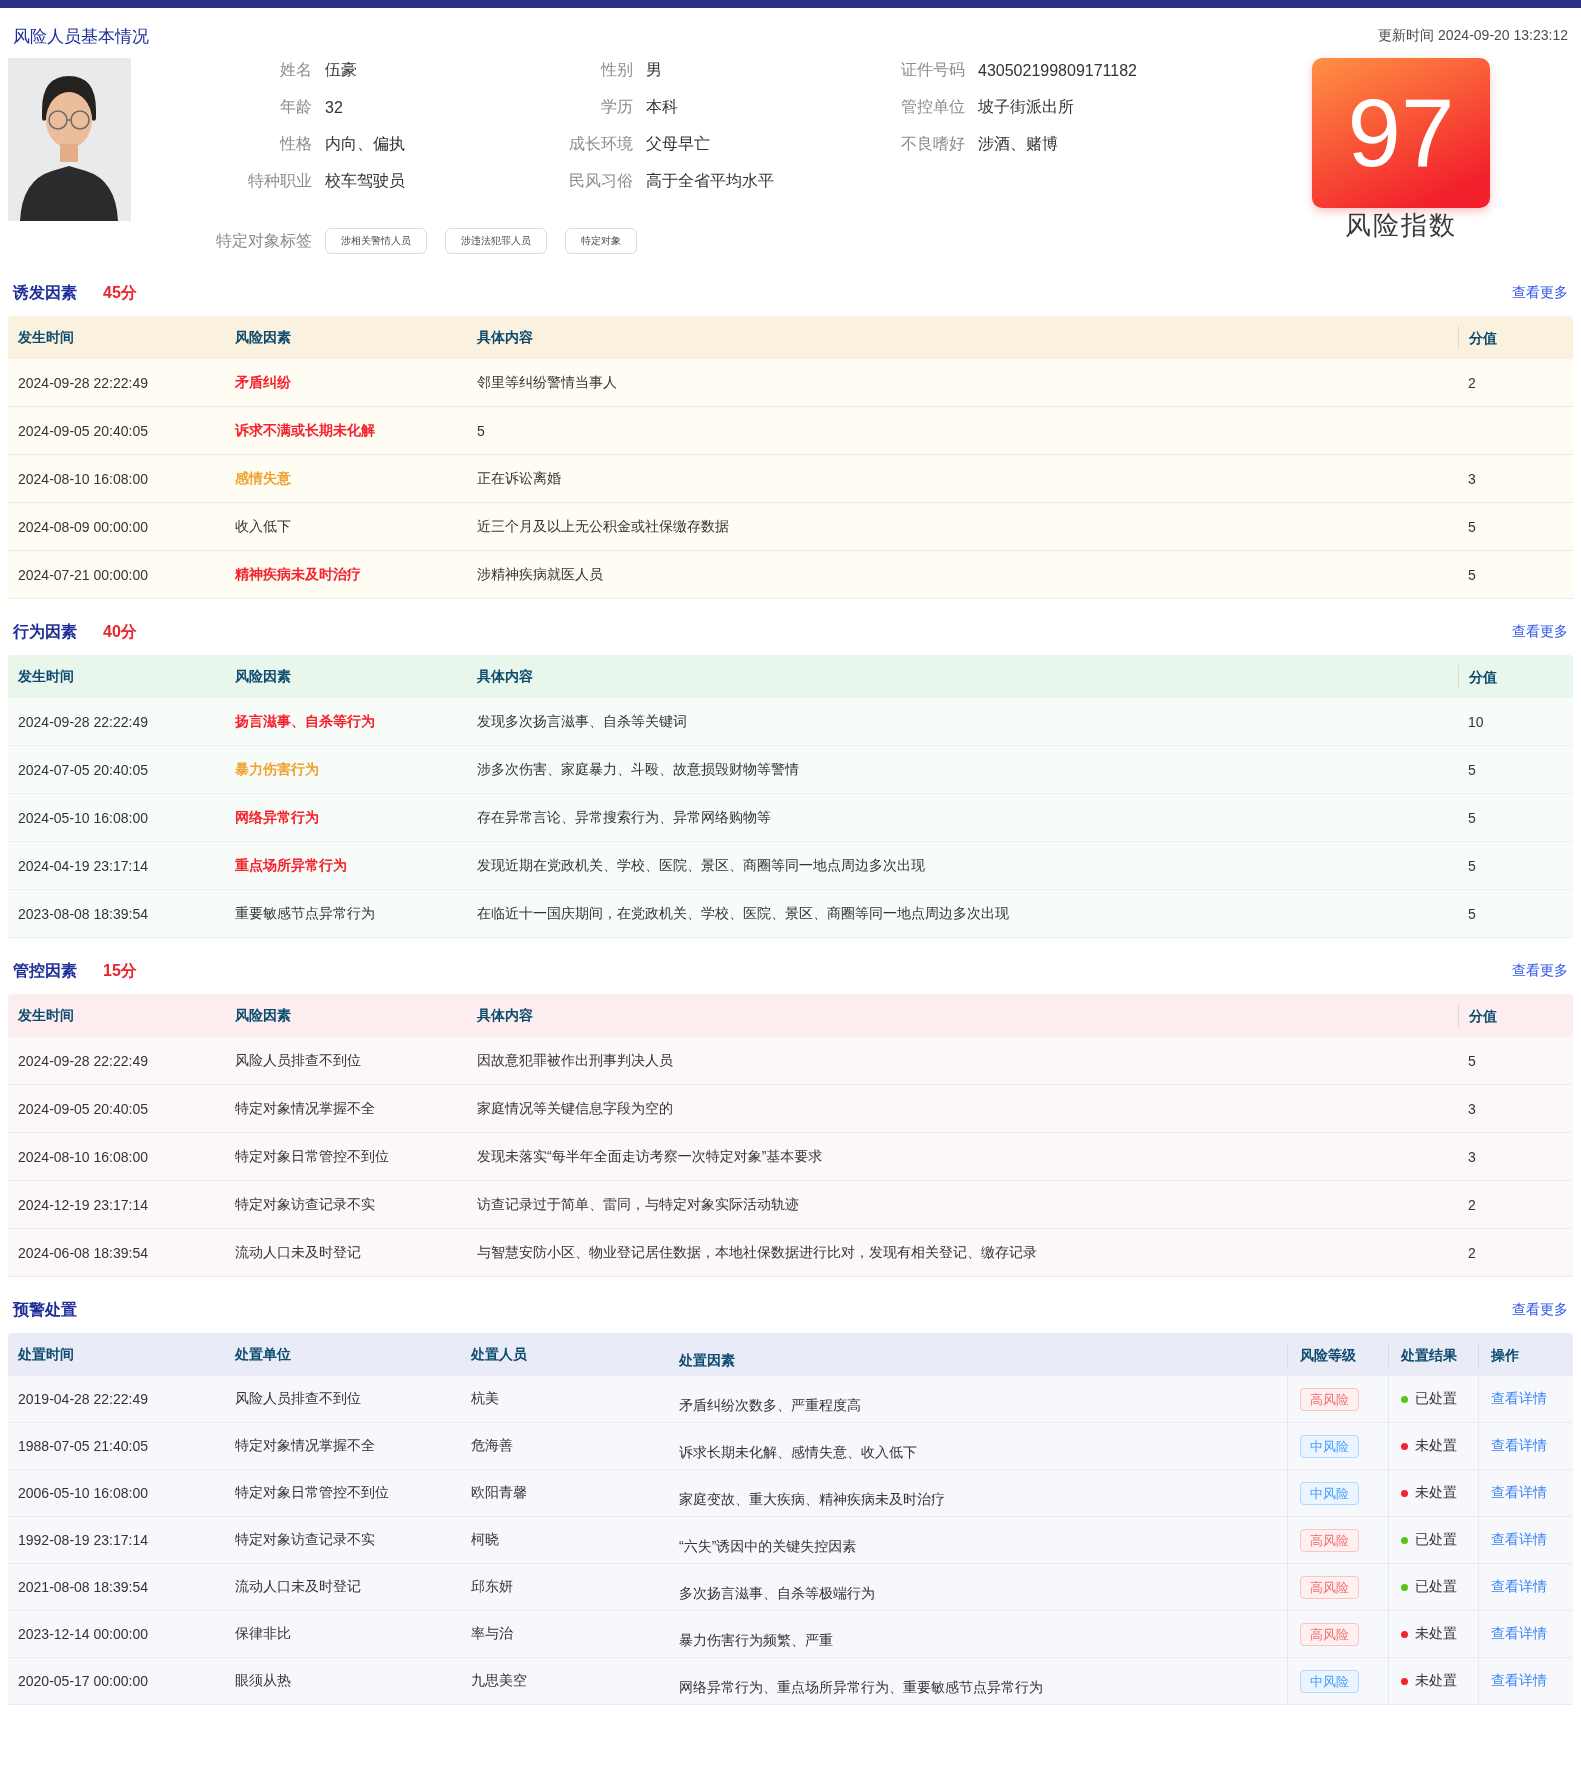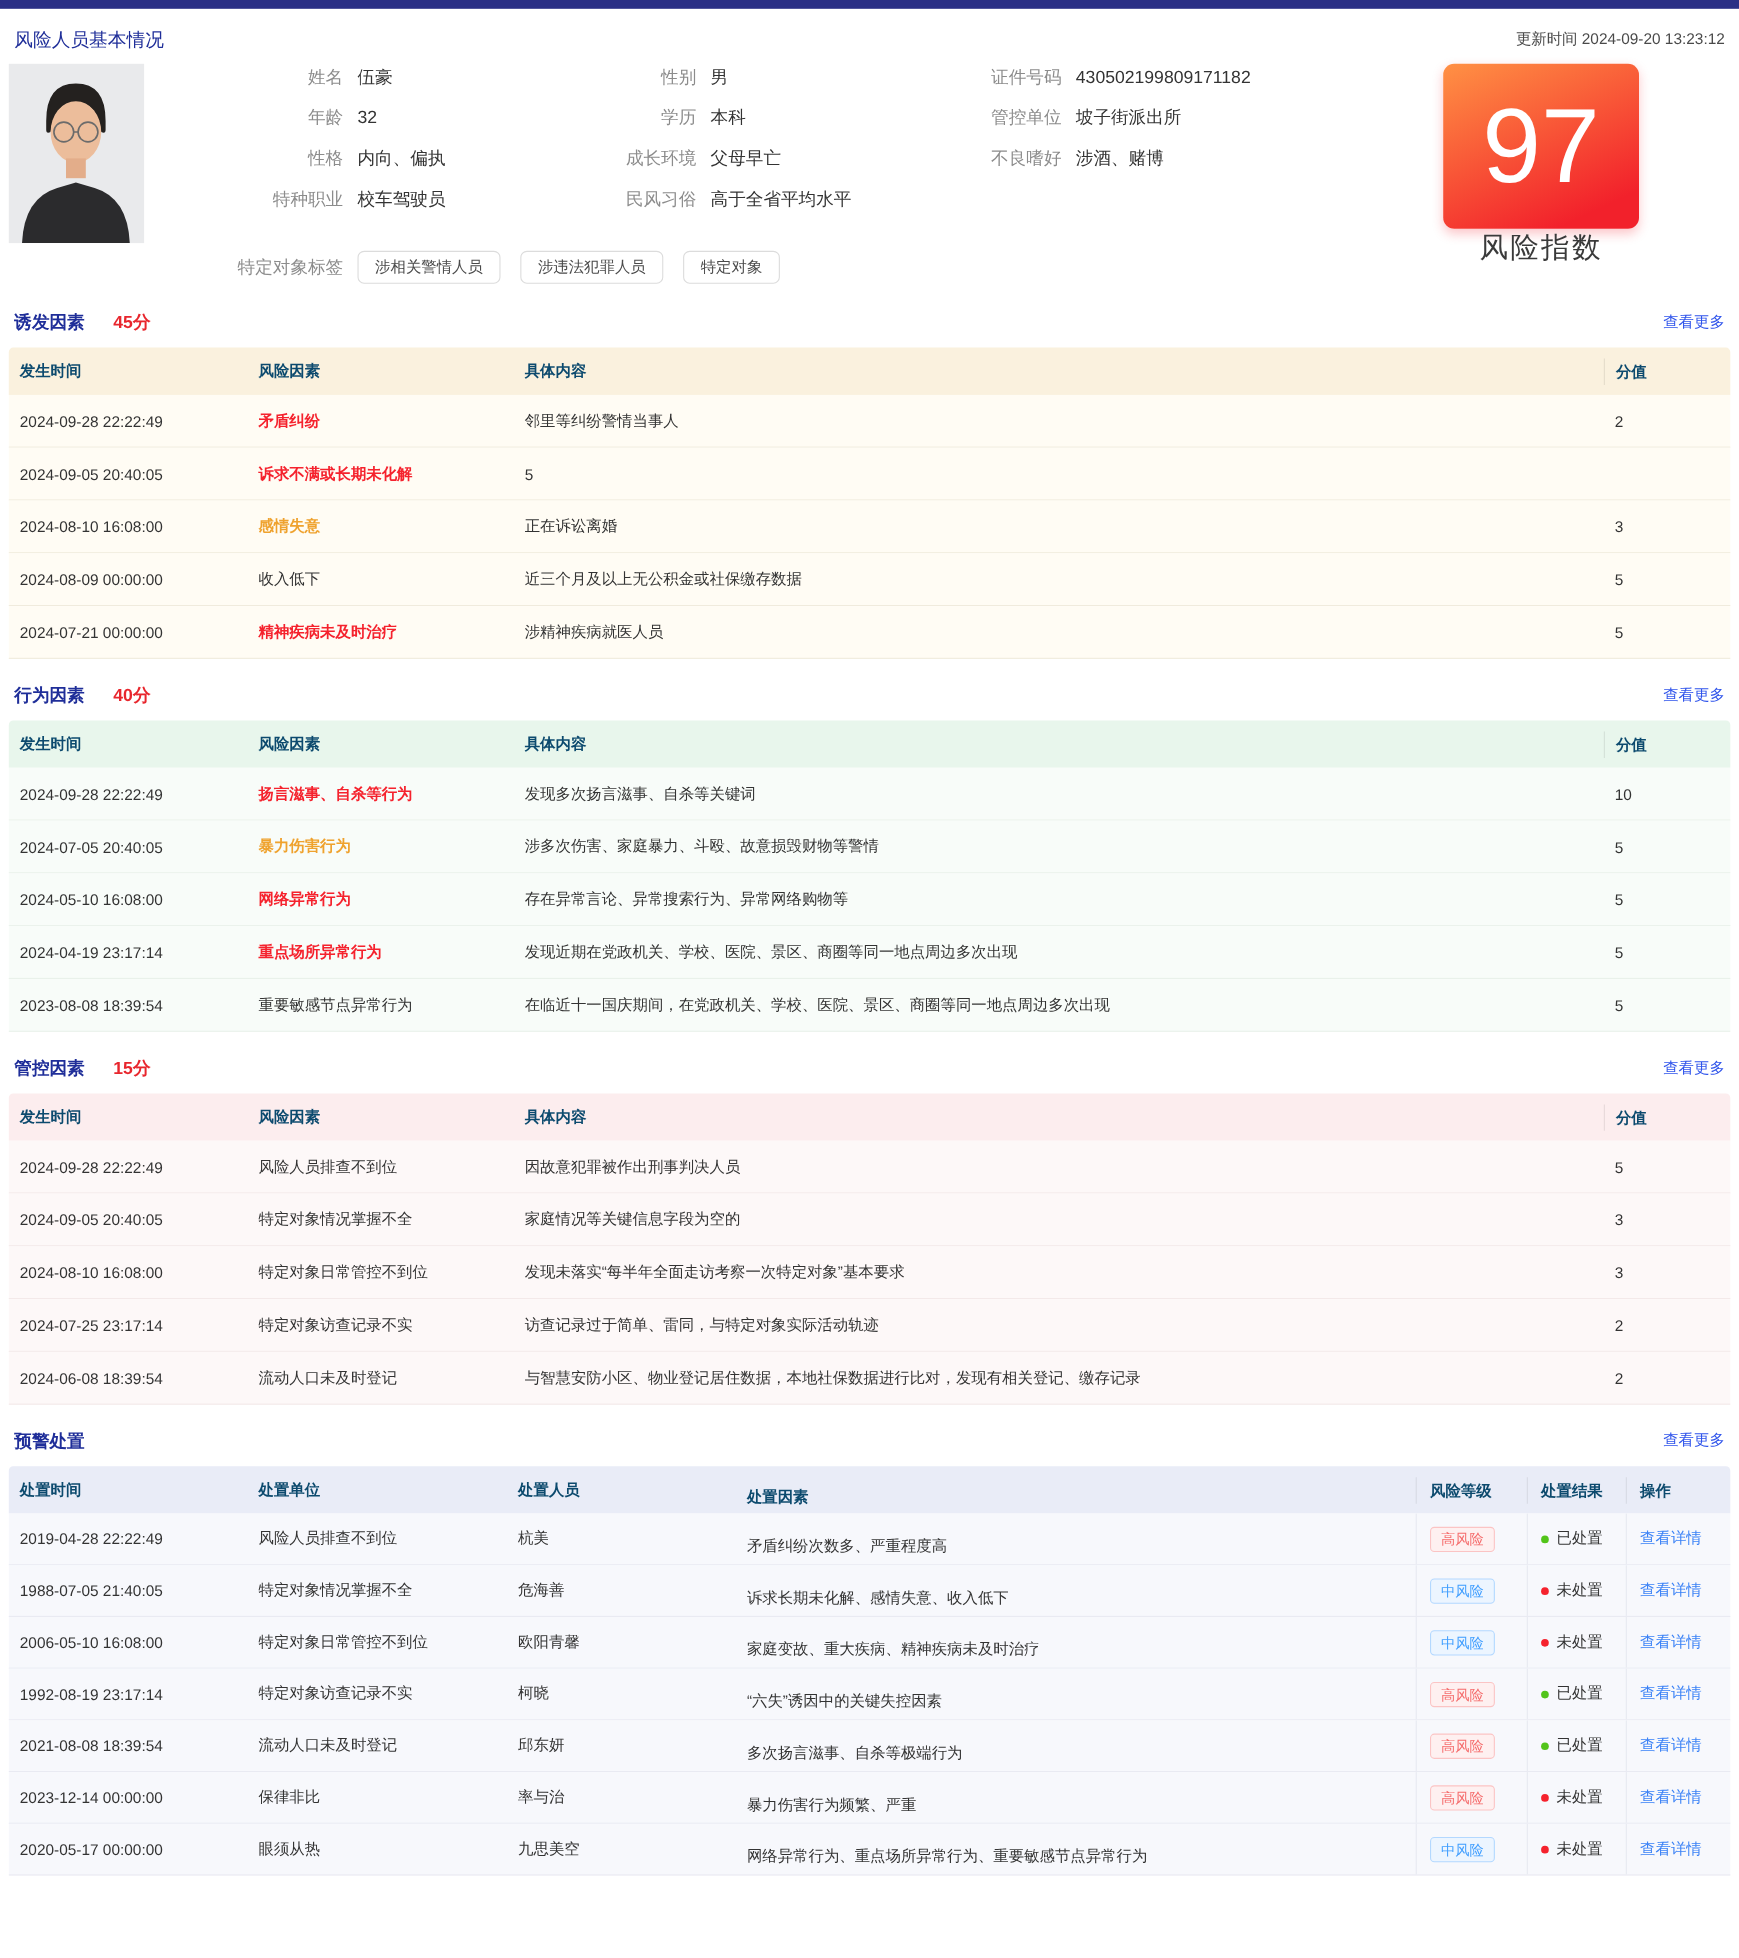--- a/index.html
+++ b/index.html
@@ -13,21 +13,21 @@
   .update-time { font-size:14px; color:#4a4a4a; }
 
   .profile { position:relative; margin-top:10px; height:212px; }
   .photo { position:absolute; left:0; top:0; width:123px; height:163px; background:#eaeaec; overflow:hidden; }
   .info-grid { position:absolute; left:184px; top:-6px; display:grid; grid-template-columns:321px 332px auto; grid-auto-rows:37px; align-items:center; width:1080px; }
   .field { display:flex; align-items:center; font-size:16px; }
   .f-label { width:120px; text-align:right; color:#8c8c8c; flex-shrink:0; }
   .f-value { margin-left:13px; color:#333; white-space:nowrap; }
   .tags-row { position:absolute; left:184px; top:170px; display:flex; align-items:center; font-size:16px; }
   .tags-wrap { display:flex; margin-left:13px; gap:18px; }
-  .tag { display:inline-block; border:1px solid #dcdcdc; border-radius:6px; padding:5px 15px; font-size:14px; color:#4a4a4a; background:#fff; }
+  .tag { display:inline-block; border:1px solid #dcdcdc; border-radius:6px; padding:5px 15px; font-size:10px; color:#4a4a4a; background:#fff; }
 
   .risk-panel { position:absolute; right:83px; top:0; width:178px; text-align:center; }
   .risk-box { height:150px; border-radius:10px; background:linear-gradient(155deg, var(--risk-gradient-start,#ff9144) 0%, var(--risk-gradient-end,#f2212b) 85%);
               display:flex; align-items:center; justify-content:center; box-shadow:0 4px 10px rgba(242,33,43,.25); }
   .risk-number { color:#fff; font-size:96px; font-weight:500; line-height:1; }
   .risk-label { font-size:26px; color:#3a3a3a; letter-spacing:2px; }
 
   .section-head { display:flex; align-items:center; margin:22px 5px 0 5px; height:22px; }
   .section-head.first { margin-top:12px; }
   .section-title { font-size:16px; font-weight:bold; color:var(--title-navy,#1f2e99); }
@@ -285,21 +285,21 @@
           <div class="cell c-content">家庭情况等关键信息字段为空的</div>
           <div class="cell c-score">3</div>
         </div>
         <div class="t-row factor-row">
           <div class="cell c-time">2024-08-10 16:08:00</div>
           <div class="cell c-factor">特定对象日常管控不到位</div>
           <div class="cell c-content">发现未落实“每半年全面走访考察一次特定对象”基本要求</div>
           <div class="cell c-score">3</div>
         </div>
         <div class="t-row factor-row">
-          <div class="cell c-time">2024-07-25 23:17:14</div>
+          <div class="cell c-time">2024-12-19 23:17:14</div>
           <div class="cell c-factor">特定对象访查记录不实</div>
           <div class="cell c-content">访查记录过于简单、雷同，与特定对象实际活动轨迹</div>
           <div class="cell c-score">2</div>
         </div>
         <div class="t-row factor-row">
           <div class="cell c-time">2024-06-08 18:39:54</div>
           <div class="cell c-factor">流动人口未及时登记</div>
           <div class="cell c-content">与智慧安防小区、物业登记居住数据，本地社保数据进行比对，发现有相关登记、缴存记录</div>
           <div class="cell c-score">2</div>
         </div>

